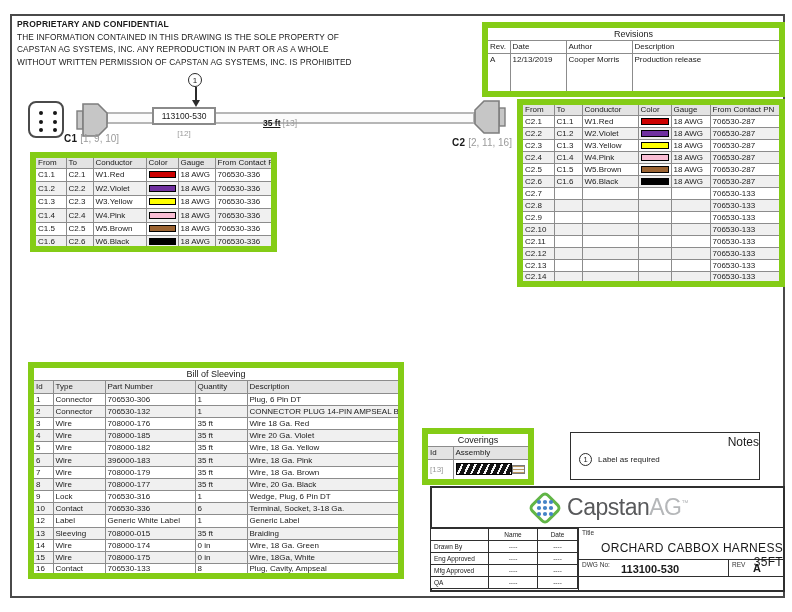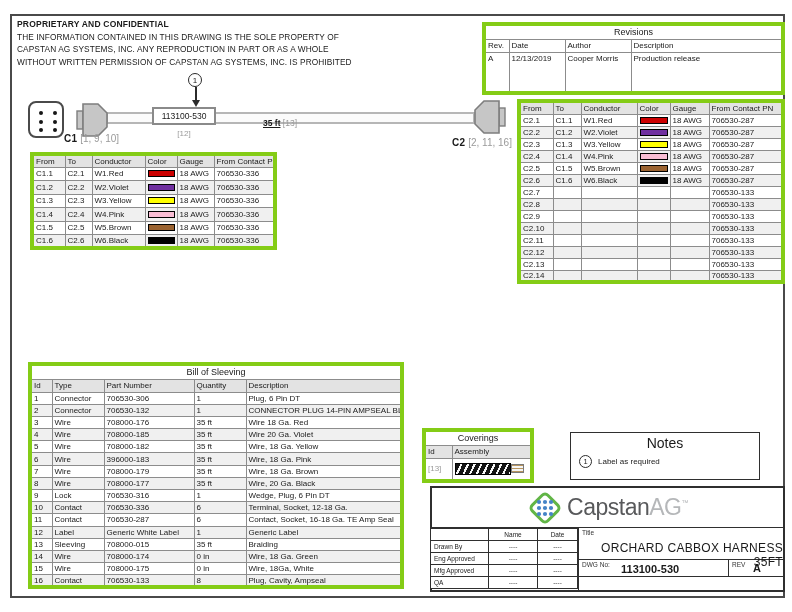--- a/index.html
+++ b/index.html
@@ -8,21 +8,21 @@
   #sheet { position:relative; width:792px; height:612px; background:#fff; overflow:hidden; }
   .frame { position:absolute; left:10px; top:14px; width:775px; height:584px; border:2px solid #4a4a4a; }
 
   
   .proprietary { position:absolute; left:17px; top:18px; width:420px; }
   .p-title { font-size:8.5px; font-weight:bold; line-height:12.5px; letter-spacing:.2px; }
   .p-line  { font-size:8.3px; line-height:12.5px; letter-spacing:.1px; }
 
   
   table.grid { position:absolute; border-collapse:collapse; table-layout:fixed; background:#fff;
-               border:4px solid #84cc16; font-size:8px; }
+               border:6px solid #84cc16; font-size:8px; }
   table.grid th, table.grid td { border:1px solid #8c8c8c; padding:0 2px; font-weight:normal;
                text-align:left; white-space:nowrap; overflow:hidden; height:13px; }
   table.grid th.cap { background:#fff; text-align:center; font-size:9px; height:15px; }
   tr.hdr th { background:#e3e3e3; }
   .c { text-align:center; }
   .ref { color:#9a9a9a;margin-top:44px; }
 
   
   .revisions { left:482px; top:22px; width:303px; }
   .revisions tbody td { height:41px; vertical-align:top; padding-top:1px; }
@@ -47,21 +47,21 @@
   .coverings th.cap { font-size:9px; height:14px; }
   .coverings tbody td { height:23px; }
   .braidwrap { display:flex; align-items:center; }
   .braid { width:56px; height:12px; border:1px solid #000;
            background:repeating-linear-gradient(115deg,#141414 0 4px,#f7f7f7 4px 6px); }
   .braid-end { width:13px; height:9px; border:1px solid #7a7a7a;
            background:repeating-linear-gradient(0deg,#b9965f 0 1.5px,#f5f5f5 1.5px 3px); }
 
   
   .notes { position:absolute; left:570px; top:432px; width:190px; height:48px; border:1.5px solid #2f2f2f; }
-  .notes-title { text-align:center; font-size:14px; padding-top:2px; }
+  .notes-title { text-align:right; font-size:12px; padding-top:2px; }
   .note-item { display:flex; align-items:center; gap:6px; padding:4px 0 0 8px; font-size:8px; }
 
   
   .pinface { position:absolute; left:28px; top:101px; width:36px; height:37px; border:2px solid #4a4a4a; border-radius:8px; }
   .pdot { position:absolute; width:4px; height:4px; border-radius:50%; background:#161616; }
   .conn { position:absolute; }
   .cable { position:absolute; left:106px; top:112px; width:369px; height:12px; border:2px solid #b6b6b6; background:#fbfbfb; }
   .cable-label { position:absolute; left:152px; top:107px; width:64px; height:18px; background:#fff;
                  border:2px solid #8a8a8a; font-size:8.5px; display:flex; align-items:center; justify-content:center; z-index:3; }
   .cable-ref { position:absolute; left:152px; top:129px; width:64px; text-align:center; font-size:8px; color:#9a9a9a; }
@@ -548,30 +548,23 @@
           <td>706530-316</td>
           <td>1</td>
           <td>Wedge, Plug, 6 Pin DT</td>
         </tr>
 
         <tr>
           <td>10</td>
           <td>Contact</td>
           <td>706530-336</td>
           <td>6</td>
-          <td>Terminal, Socket, 12-18 Ga.</td>
-        </tr>
-
-        <tr>
-          <td>11</td>
-          <td>Contact</td>
-          <td>706530-287</td>
-          <td>6</td>
-          <td>Contact, Socket, 16-18 Ga. TE Amp Seal</td>
-        </tr>
+          <td>Terminal, Socket, 3-18 Ga.</td>
+        </tr>
+
 
         <tr>
           <td>12</td>
           <td>Label</td>
           <td>Generic White Label</td>
           <td>1</td>
           <td>Generic Label</td>
         </tr>
 
         <tr>

